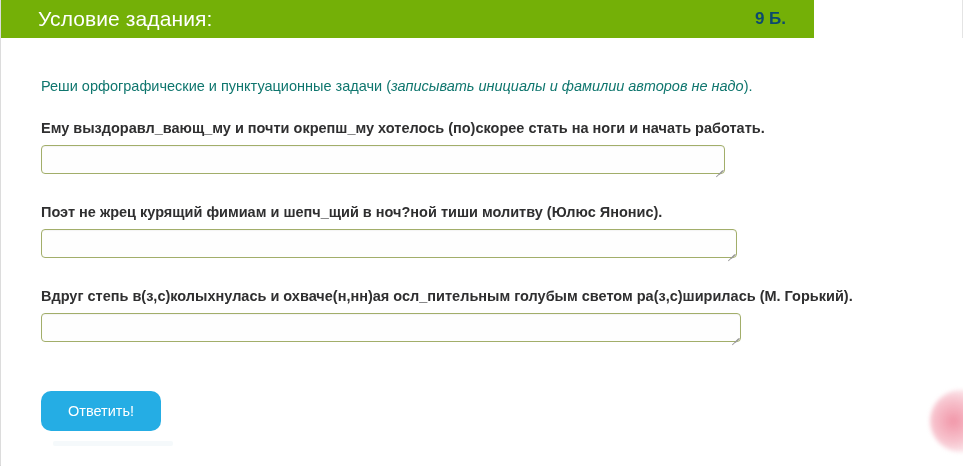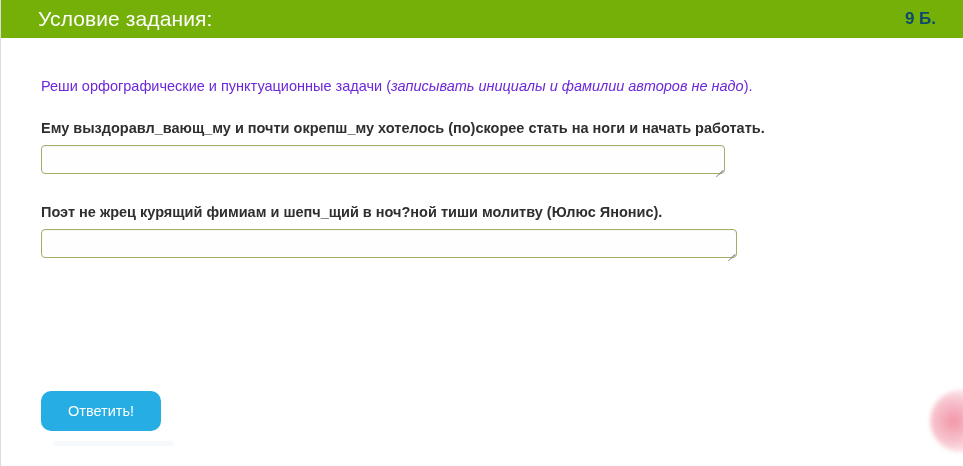--- a/index.html
+++ b/index.html
@@ -28,21 +28,21 @@
     border-left: 1px solid #dcdcdc;
     border-right: 1px solid #e4e4e4;
     border-bottom: 1px solid #cfcfcf;
   }
 
   
   .task-header {
     position: absolute;
     left: 0;
     top: 0;
-    width: 963px;
+    width: 813px;
     height: 38px;
     background: #74b007;
     display: flex;
     align-items: flex-start;
     justify-content: space-between;
     padding: 0 28px 0 37px;
   }
   .task-header-title {
     color: #ffffff;
     font-size: 21px;
@@ -70,21 +70,21 @@
     background: #ffffff;
     padding: 0;
   }
 
   .intro-text {
     position: absolute;
     left: 40px;
     top: 39px;
     width: 880px;
     font-size: 14.5px;
-    color: #6d28d9;
+    color: #0f766e;
     line-height: 19px;
   }
   .intro-text .em {
     font-style: italic;
   }
 
   .question-block {
     position: absolute;
     left: 40px;
   }
@@ -220,19 +220,29 @@
       <div class="question-text">Поэт не жрец курящий фимиам и шепч_щий в ноч?ной тиши молитву (Юлюс Янонис).</div>
       <span class="input-wrap">
         <textarea class="answer-input" rows="1" placeholder="" style=""></textarea>
         <span class="resize-grip">
             <i></i>
             <i></i>
           </span>
       </span>
     </div>
 
+    <div class="question-block" id="q3">
+      <div class="question-text">Вдруг степь в(з,с)колыхнулась и охваче(н,нн)ая осл_пительным голубым светом ра(з,с)ширилась (М. Горький).</div>
+      <span class="input-wrap">
+        <textarea class="answer-input" rows="1" placeholder="" style=""></textarea>
+        <span class="resize-grip">
+            <i></i>
+            <i></i>
+          </span>
+      </span>
+    </div>
 
     <button class="submit-button">Ответить!</button>
 
     <div class="floating-bubble"></div>
     <div class="bottom-artifact"></div>
   </div>
 </div>
 
 </body></html>

